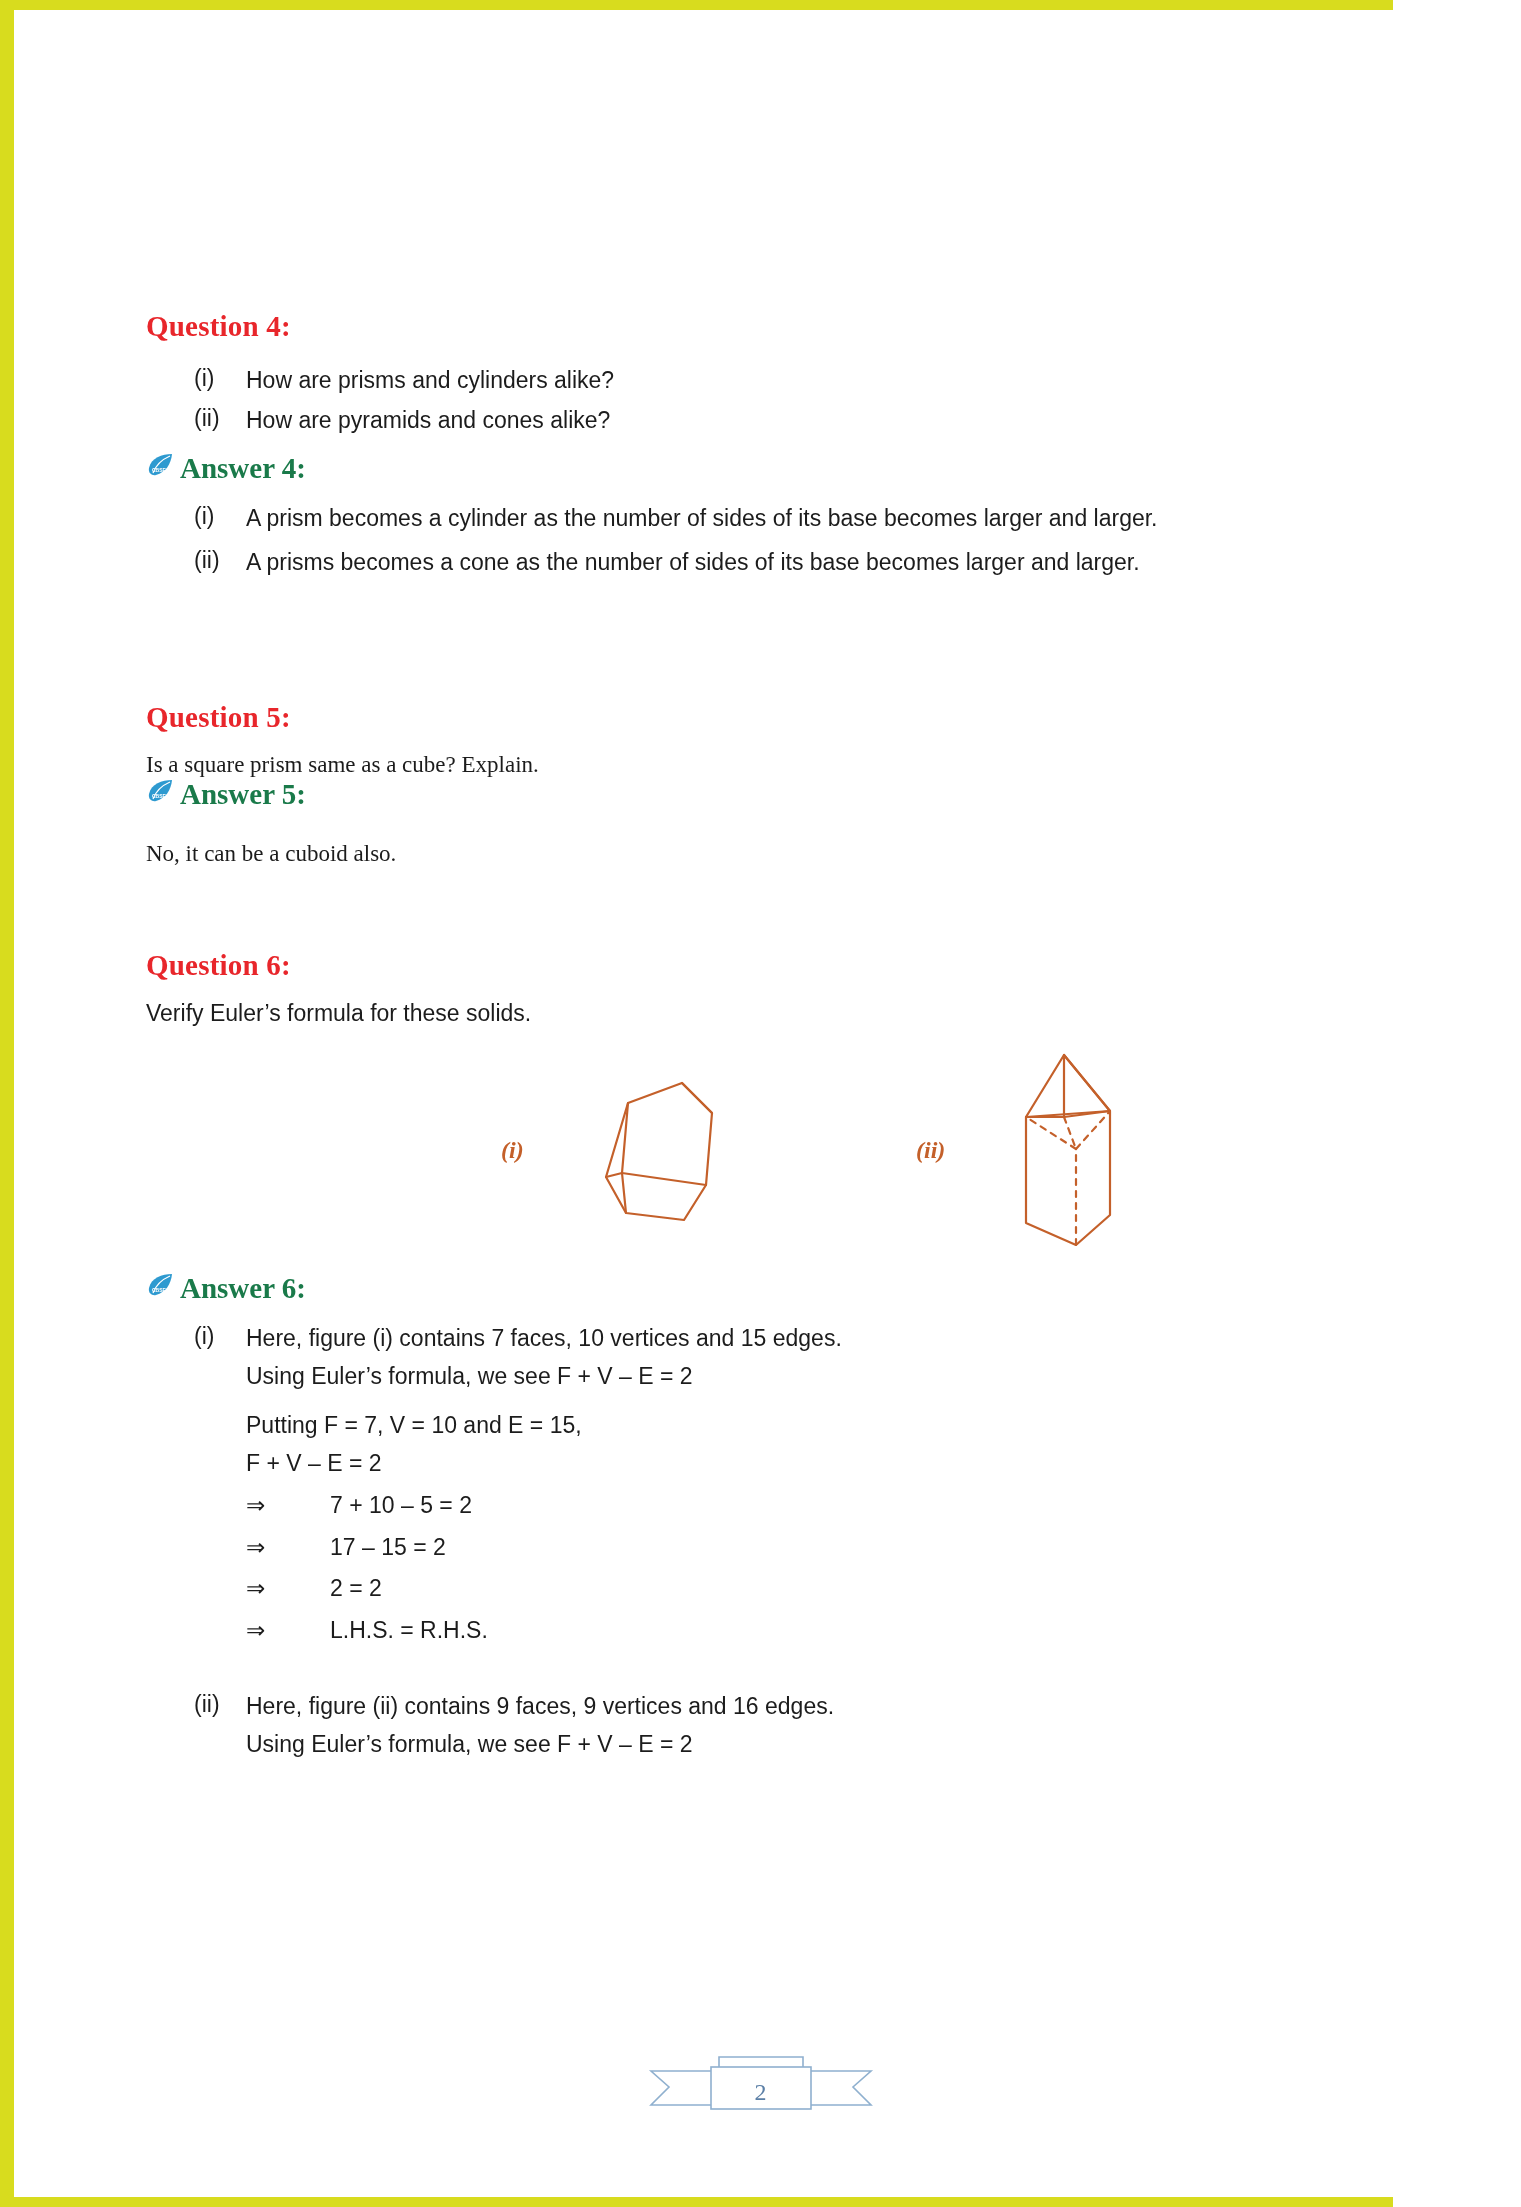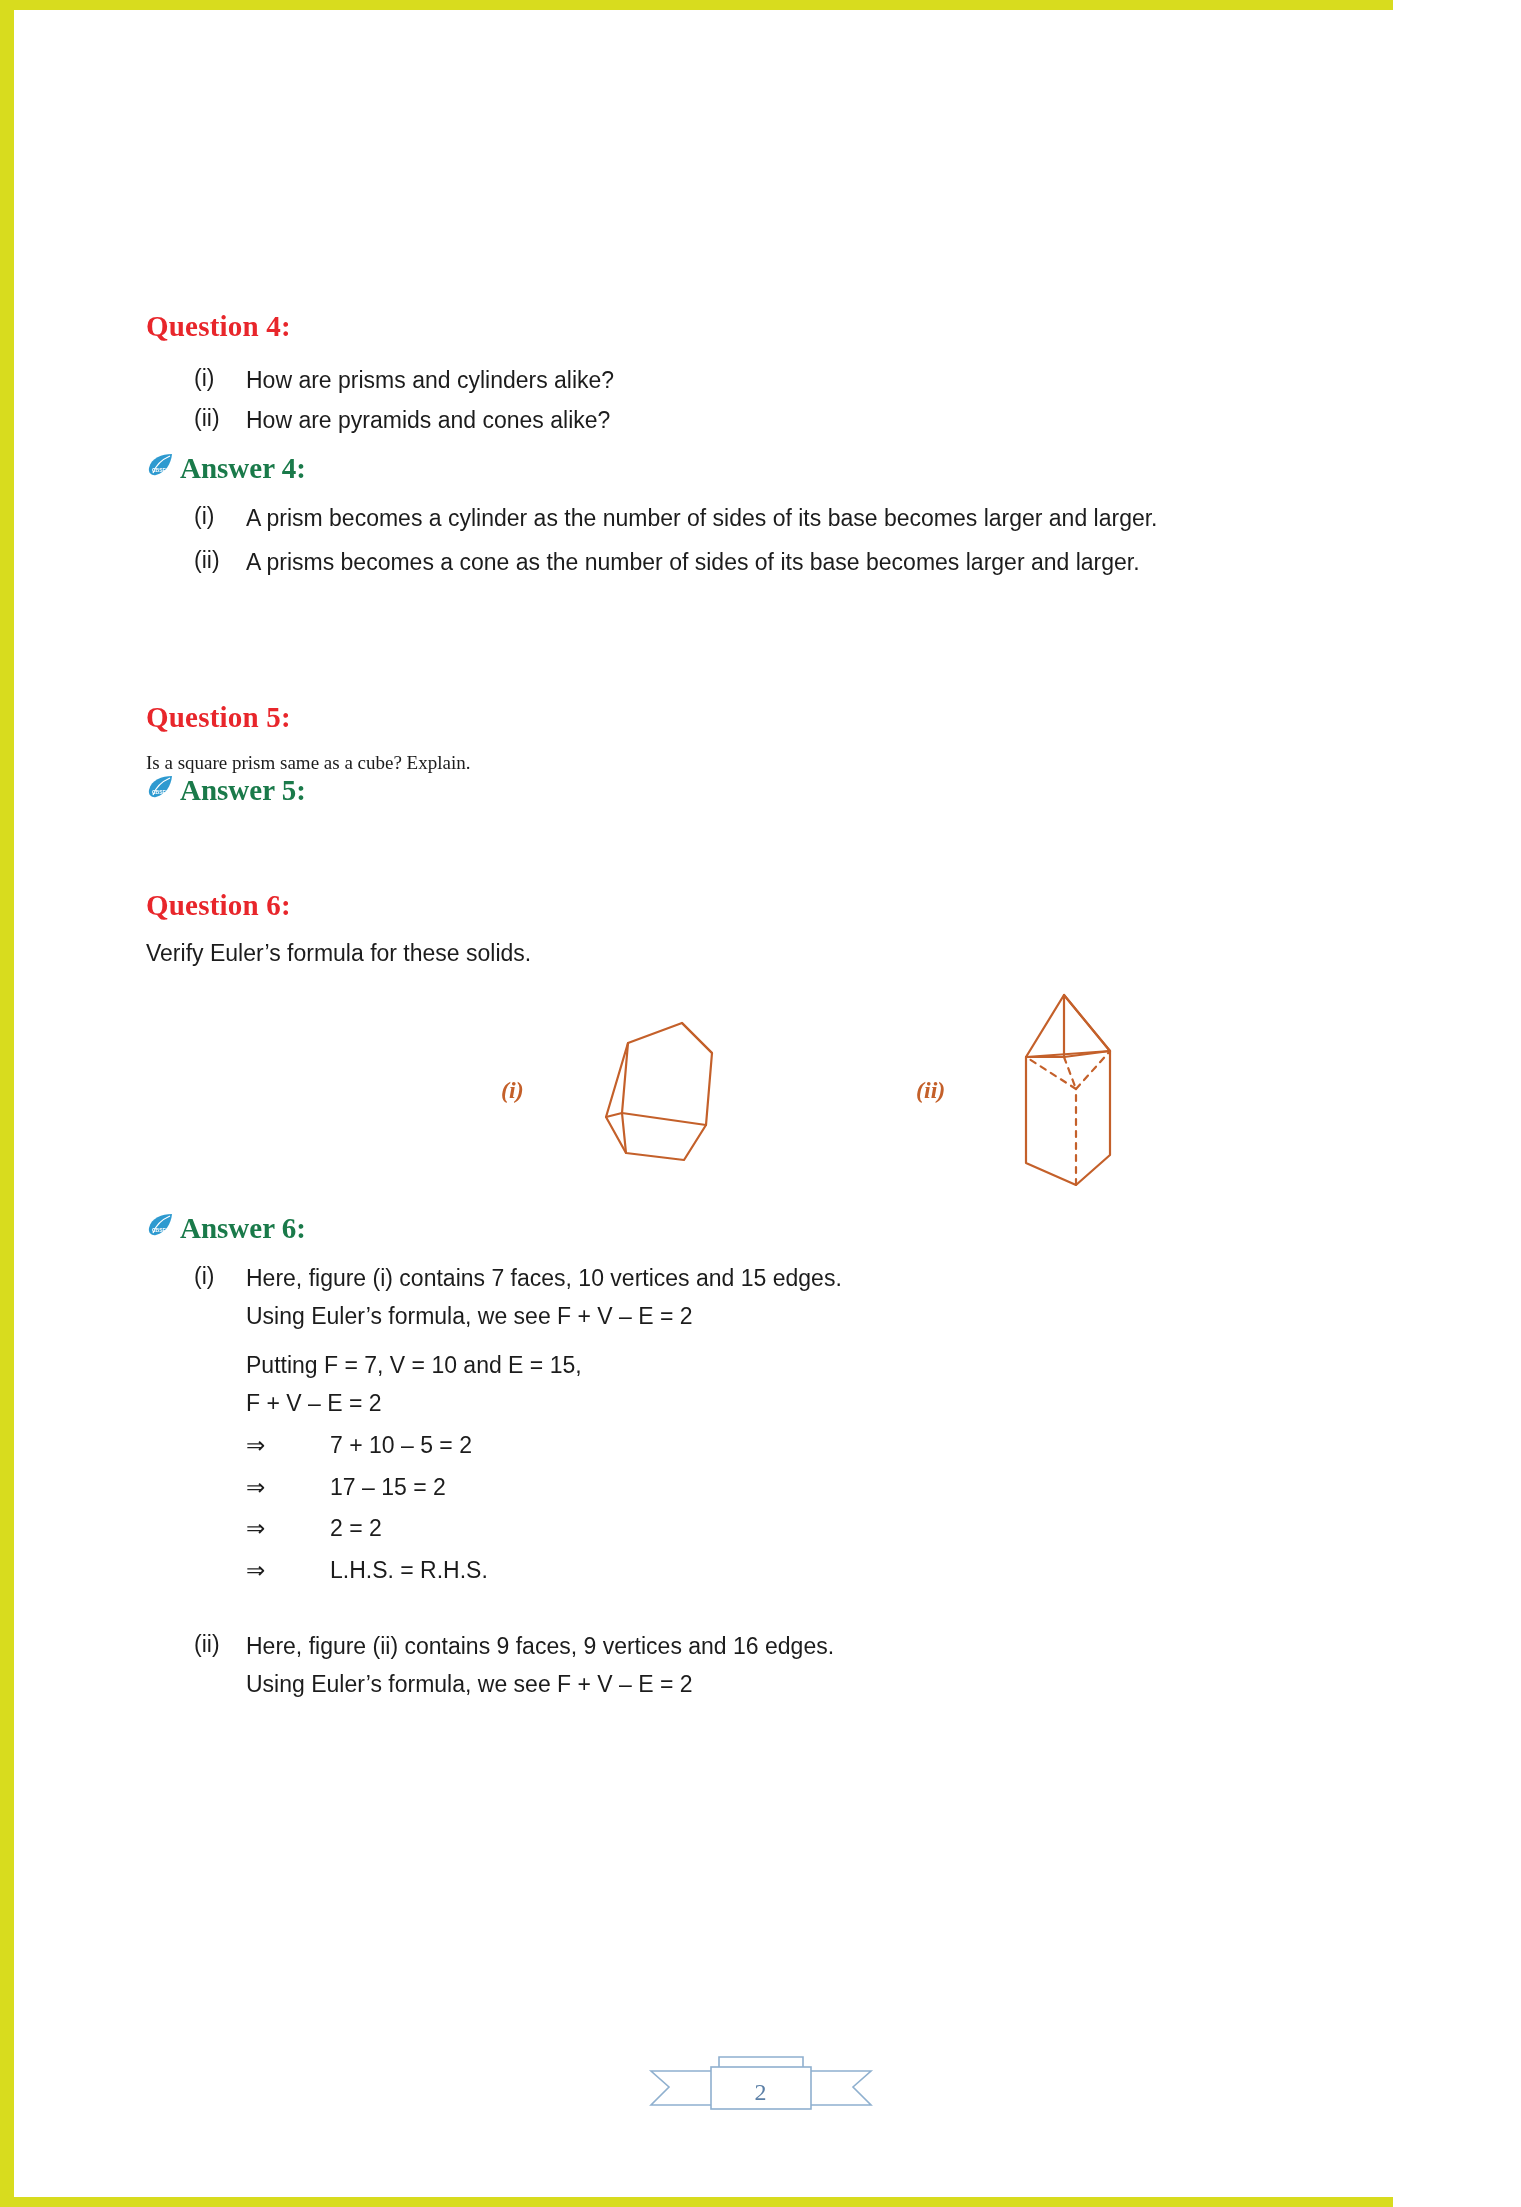--- a/index.html
+++ b/index.html
@@ -61,21 +61,21 @@
     height: 26px;
     position: relative;
   }
   .body-text {
     font-family: "Liberation Sans", sans-serif;
     font-size: 23px;
     color: #1c1c1c;
   }
   .serif-text {
     font-family: "Liberation Serif", serif;
-    font-size: 19px;
+    font-size: 23px;
     color: #1c1c1c;
   }
 
   .row {
     display: flex;
     align-items: flex-start;
   }
   .marker {
     width: 100px;
     flex: 0 0 100px;
@@ -185,20 +185,21 @@
       <div class="a-heading" style="">
         <span class="leaf-icon">
           <svg width="30" height="26" viewBox="0 0 30 26" xmlns="http://www.w3.org/2000/svg">
             <path d="M26 2 C16 2 5 6 3 16 C2 21 6 24 10 23 C20 20 25 12 26 2 Z" fill="#2e9ad0"></path>
             <path d="M24 4 C17 7 10 13 7 21" stroke="#ffffff" stroke-width="1.2" fill="none"></path>
             <text x="6" y="20" font-size="5" fill="#ffffff" font-family="Liberation Sans, sans-serif">CBSE</text>
           </svg>
         </span>
         <span>Answer 5:</span>
       </div>
+      <div class="serif-text" style="margin-top:30px;">No, it can be a cuboid also.</div>
 
       <div style="height:82px"></div>
       <div class="q-heading">Question 6:</div>
       <div class="body-text" style="margin-top:18px;">Verify Euler’s formula for these solids.</div>
 
       <div class="figures">
         <div class="fig-label" style="left:355px; top:92px;">(i)</div>
         <div class="fig-label" style="left:770px; top:92px;">(ii)</div>
 
         <svg style="position:absolute; left:440px; top:20px;" width="180" height="195" viewBox="0 0 180 195" xmlns="http://www.w3.org/2000/svg">

